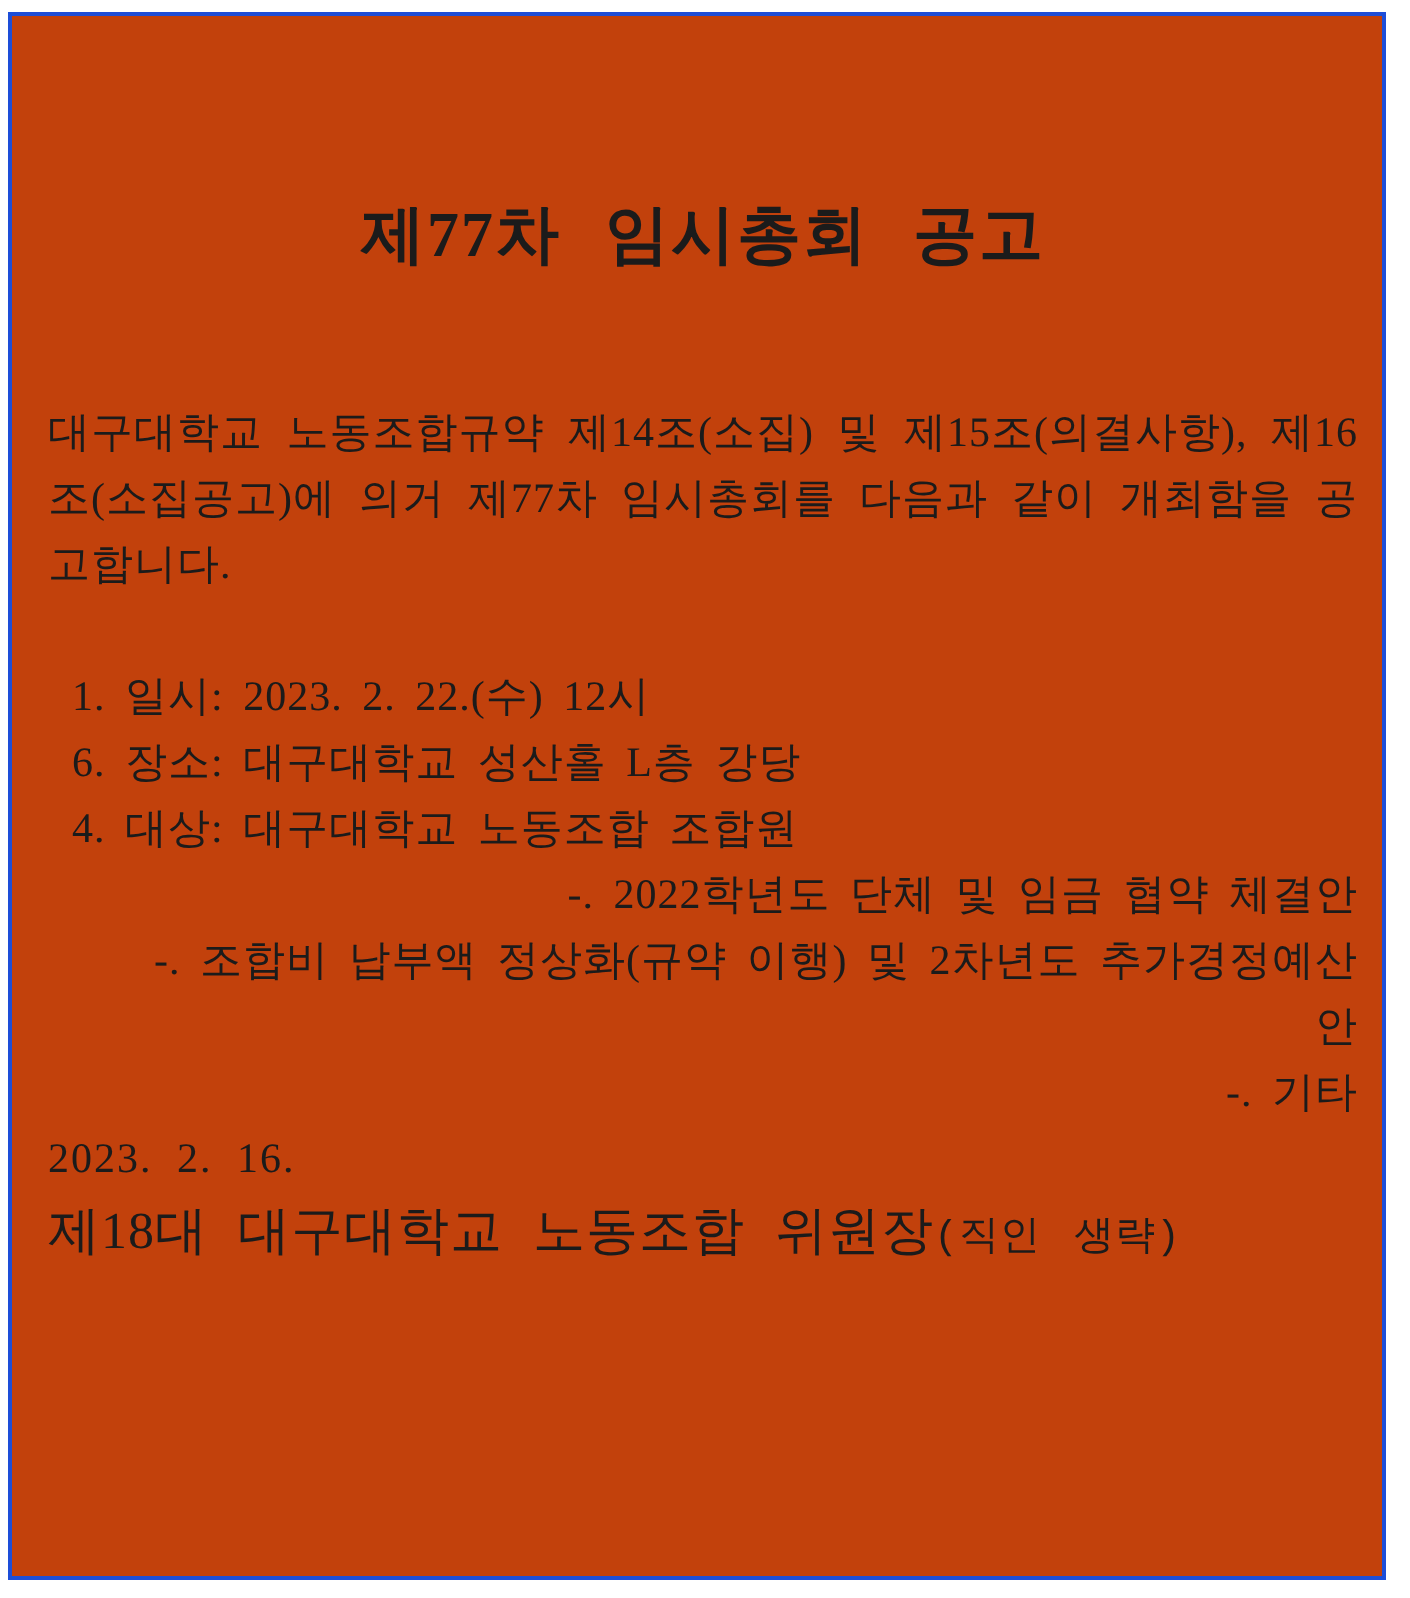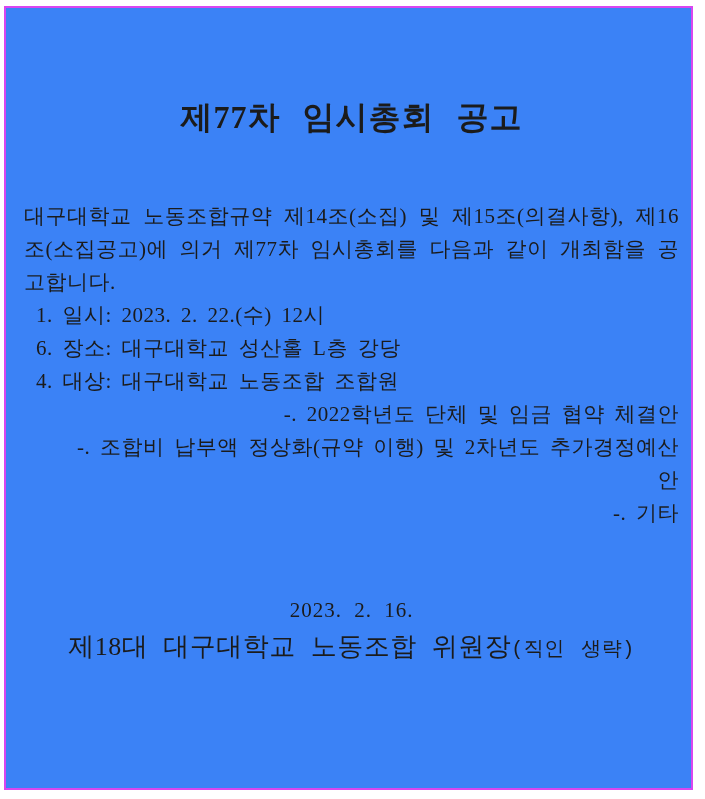--- a/index.html
+++ b/index.html
@@ -14,22 +14,22 @@
     font-family: "Liberation Serif", "DejaVu Serif", serif;
     color: #1b1b1b;
     overflow: hidden;
   }
   .page-frame {
     position: absolute;
     left: 4px;
     top: 6px;
     right: 12px;
     bottom: 9px;
-    border: 2px solid #d946ef;
-    background: #3b82f6;
+    border: 2px solid #1d4ed8;
+    background: #c2410c;
     box-sizing: border-box;
     padding: 0 12px 0 18px;
   }
   .doc-title {
     margin: 90px 0 0 0;
     font-size: 32px;
     font-weight: bold;
     text-align: center;
     letter-spacing: 1px;
     word-spacing: 13px;
@@ -38,35 +38,35 @@
   .intro {
     margin: 64px 0 0 0;
     font-size: 21px;
     line-height: 33px;
     text-align: justify;
     letter-spacing: 0.5px;
     word-spacing: 4px;
     word-break: break-all;
   }
   .list {
+    margin-top: 33px;
     font-size: 21px;
     line-height: 33px;
     letter-spacing: 0.5px;
     word-spacing: 4px;
   }
   .list .item {
     padding-left: 12px;
   }
   .list .item.sub {
     padding-left: 34px;
     text-align: right;
   }
   .footer {
-    margin-top: 64px;
-    text-align: center;
+    text-align: left;
   }
   .date-line {
     font-size: 21px;
     line-height: 33px;
     letter-spacing: 1px;
     word-spacing: 6px;
   }
   .signature-line {
     margin-top: 2px;
     font-size: 26px;

